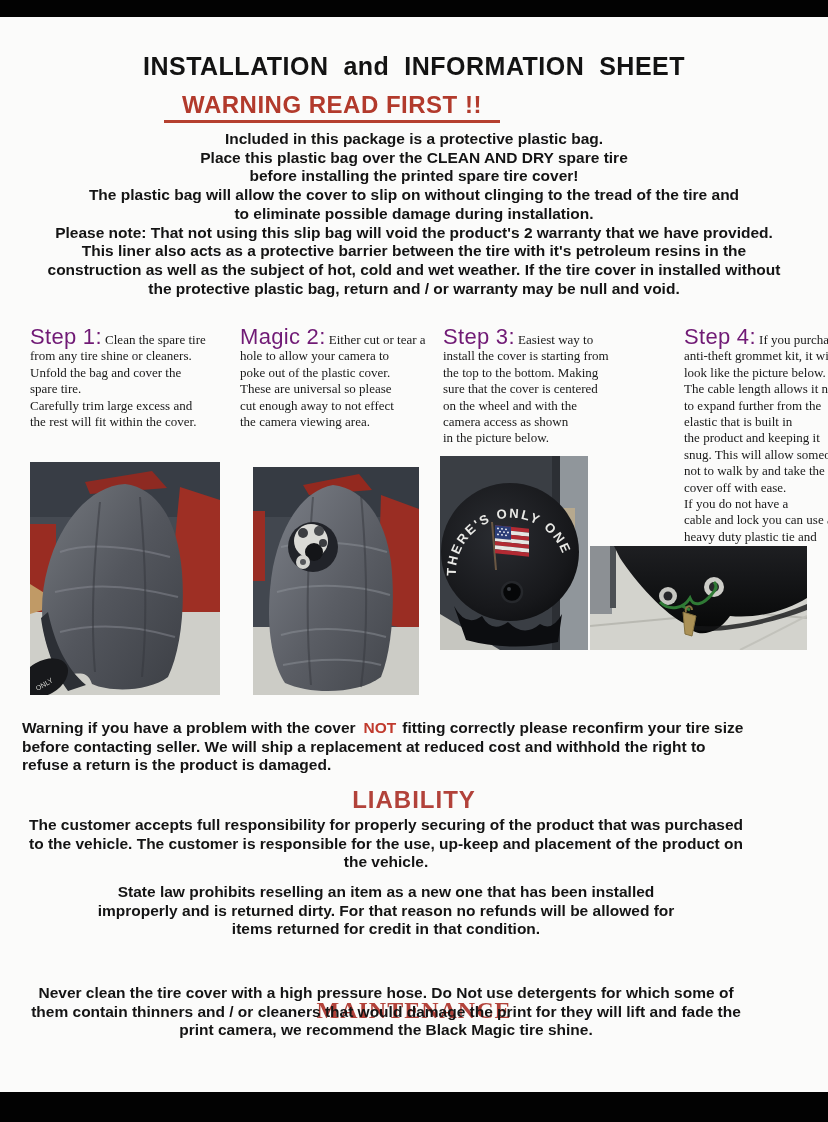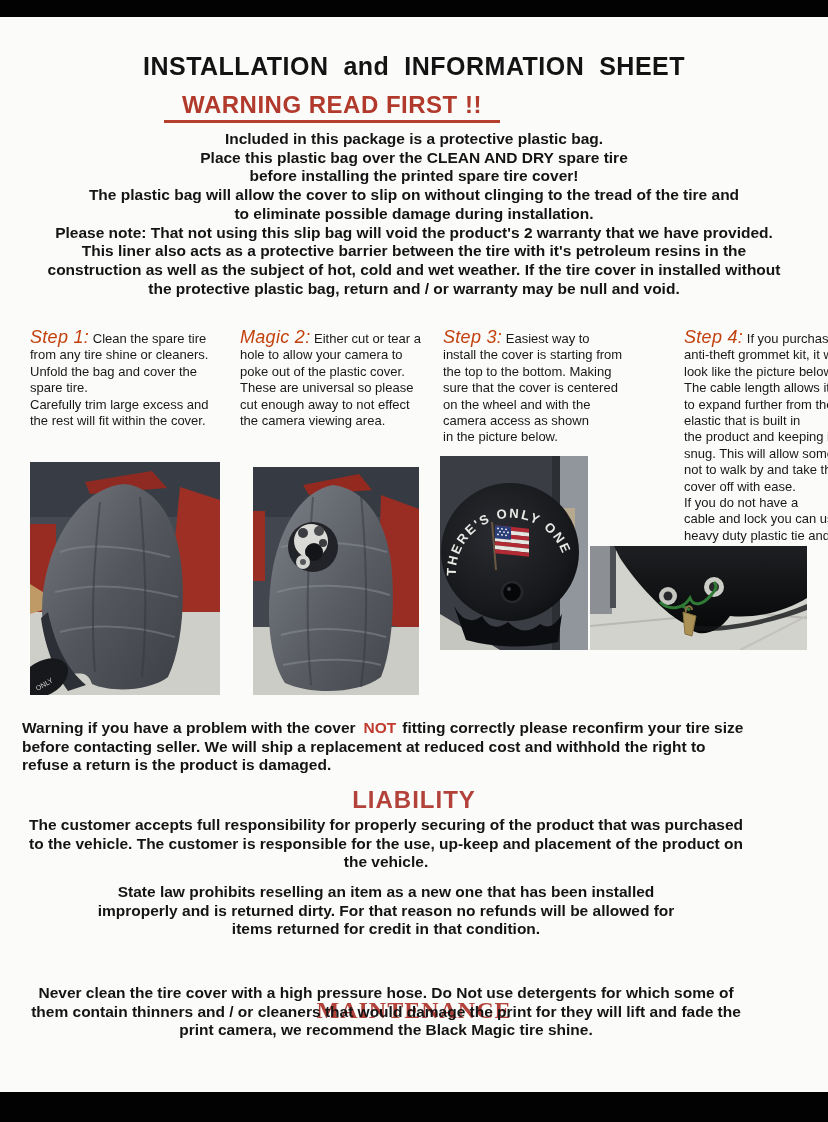--- a/index.html
+++ b/index.html
@@ -20,22 +20,22 @@
   .warning-head {
     display:inline-block; font-size:24px; font-weight:bold; letter-spacing:.5px;
     color:#b23a2c; padding:0 18px 1px 18px; border-bottom:3px solid #b5402f;
   }
   .intro {
     position:absolute; top:130px; left:0; width:828px; text-align:center;
     font-size:15.5px; font-weight:bold; line-height:18.7px; white-space:pre-line; color:#141414;
   }
 
   .step { position:absolute; top:329px; font-size:13px; line-height:16.4px; color:#181818; }
-  .step-label { font-size:18px; color:#c2410c; letter-spacing:.3px;font-style:italic; }
-  .step-body { white-space:pre-line; }
+  .step-label { font-size:22px; color:#701a75; letter-spacing:.3px; }
+  .step-body { white-space:pre-line;font-family:Liberation Serif, serif; }
   .step1 { left:30px;  width:205px; }
   .step2 { left:240px; width:205px; }
   .step3 { left:443px; width:200px; }
   .step4 { left:684px; width:178px; }
 
   .photo { position:absolute; }
   .photo svg { display:block; width:100%; height:100%; }
   .photo1 { left:30px;  top:462px; width:190px; height:233px; }
   .photo2 { left:253px; top:467px; width:166px; height:228px; }
   .photo3 { left:440px; top:456px; width:148px; height:194px; }

